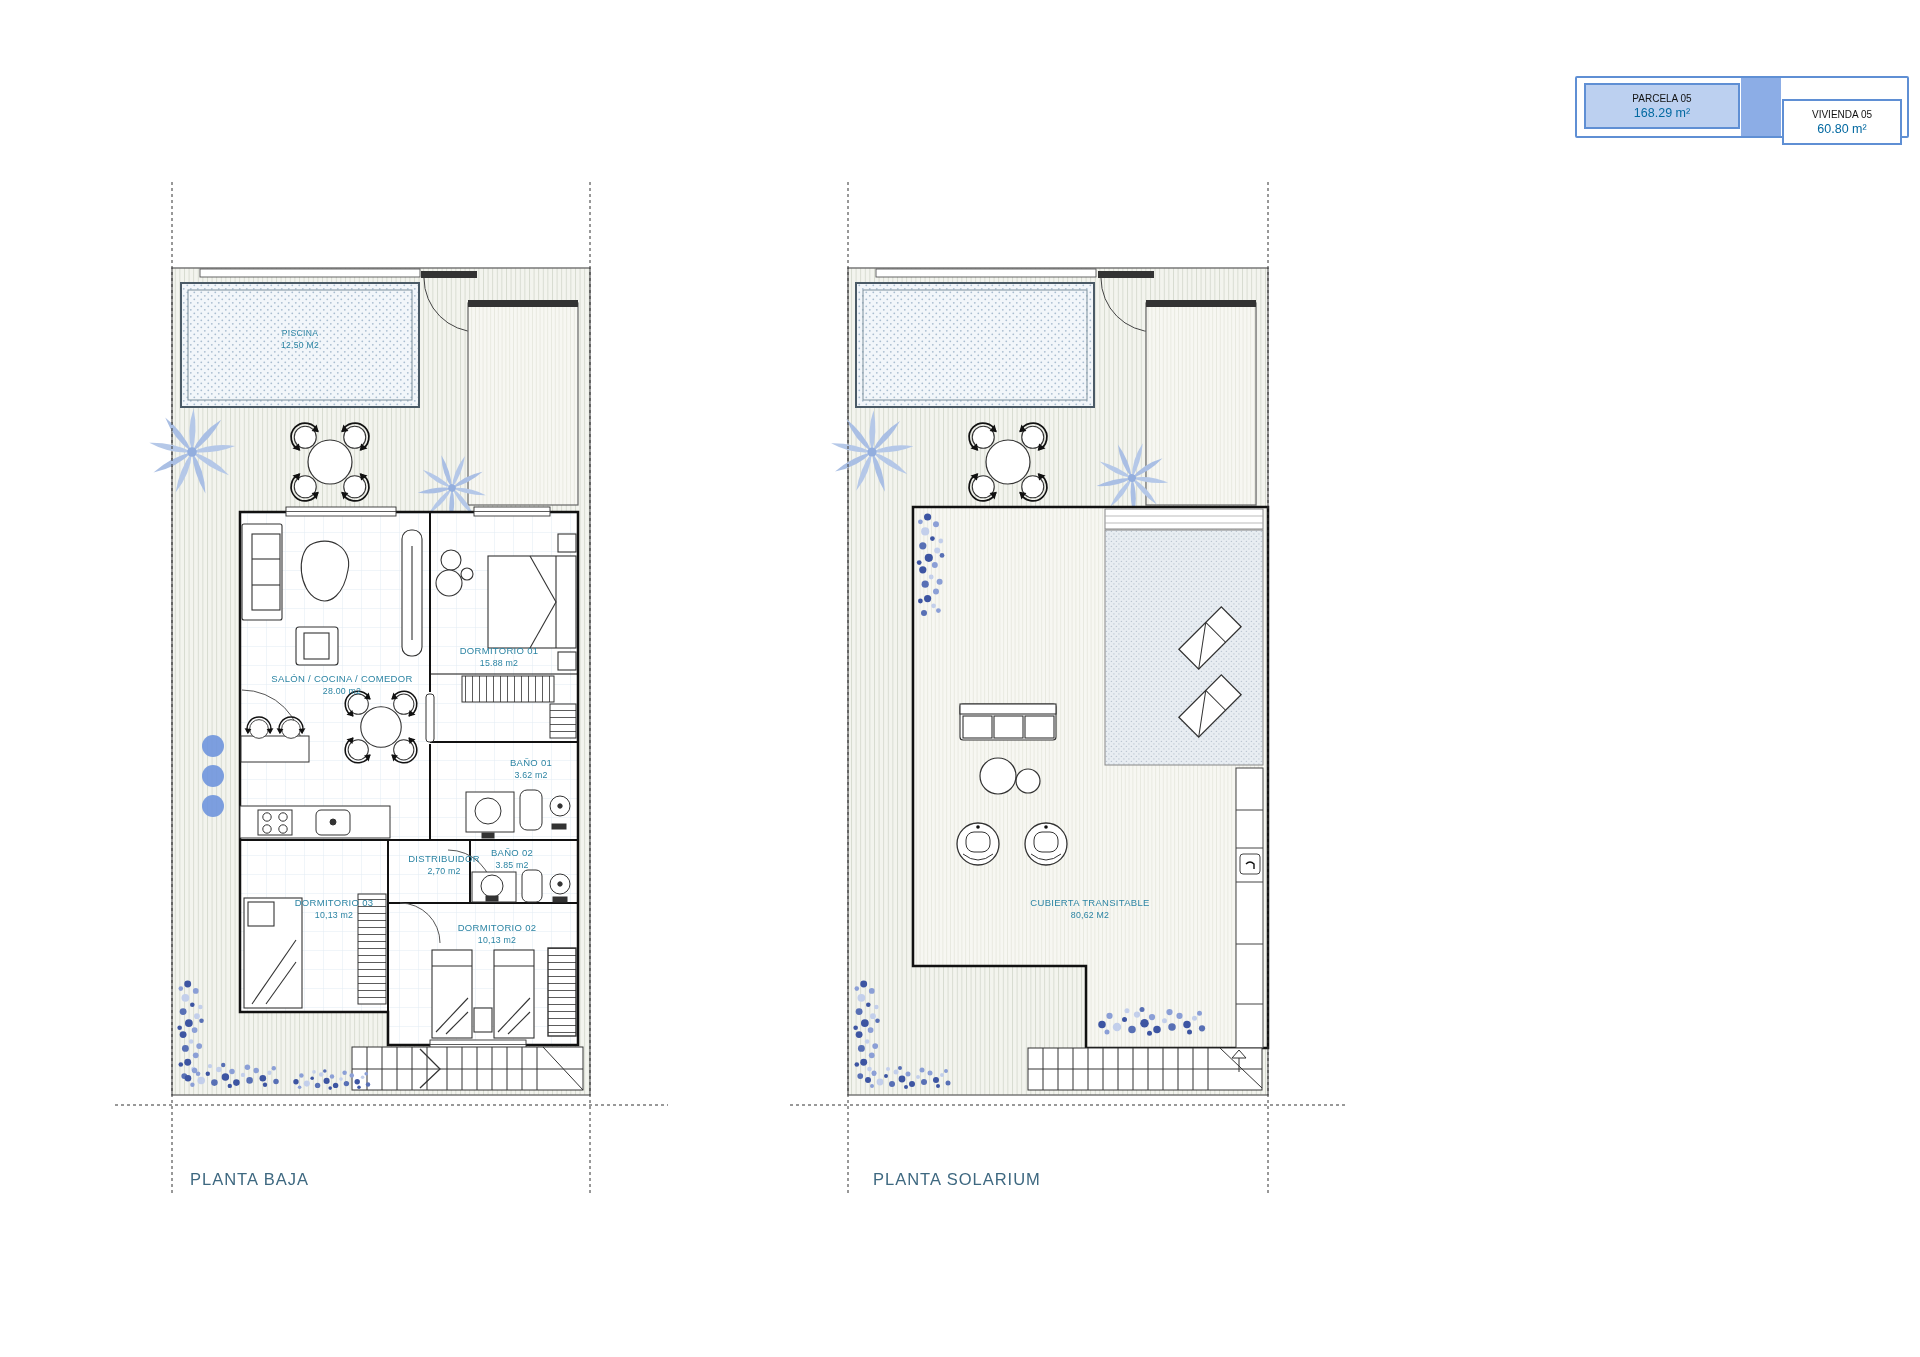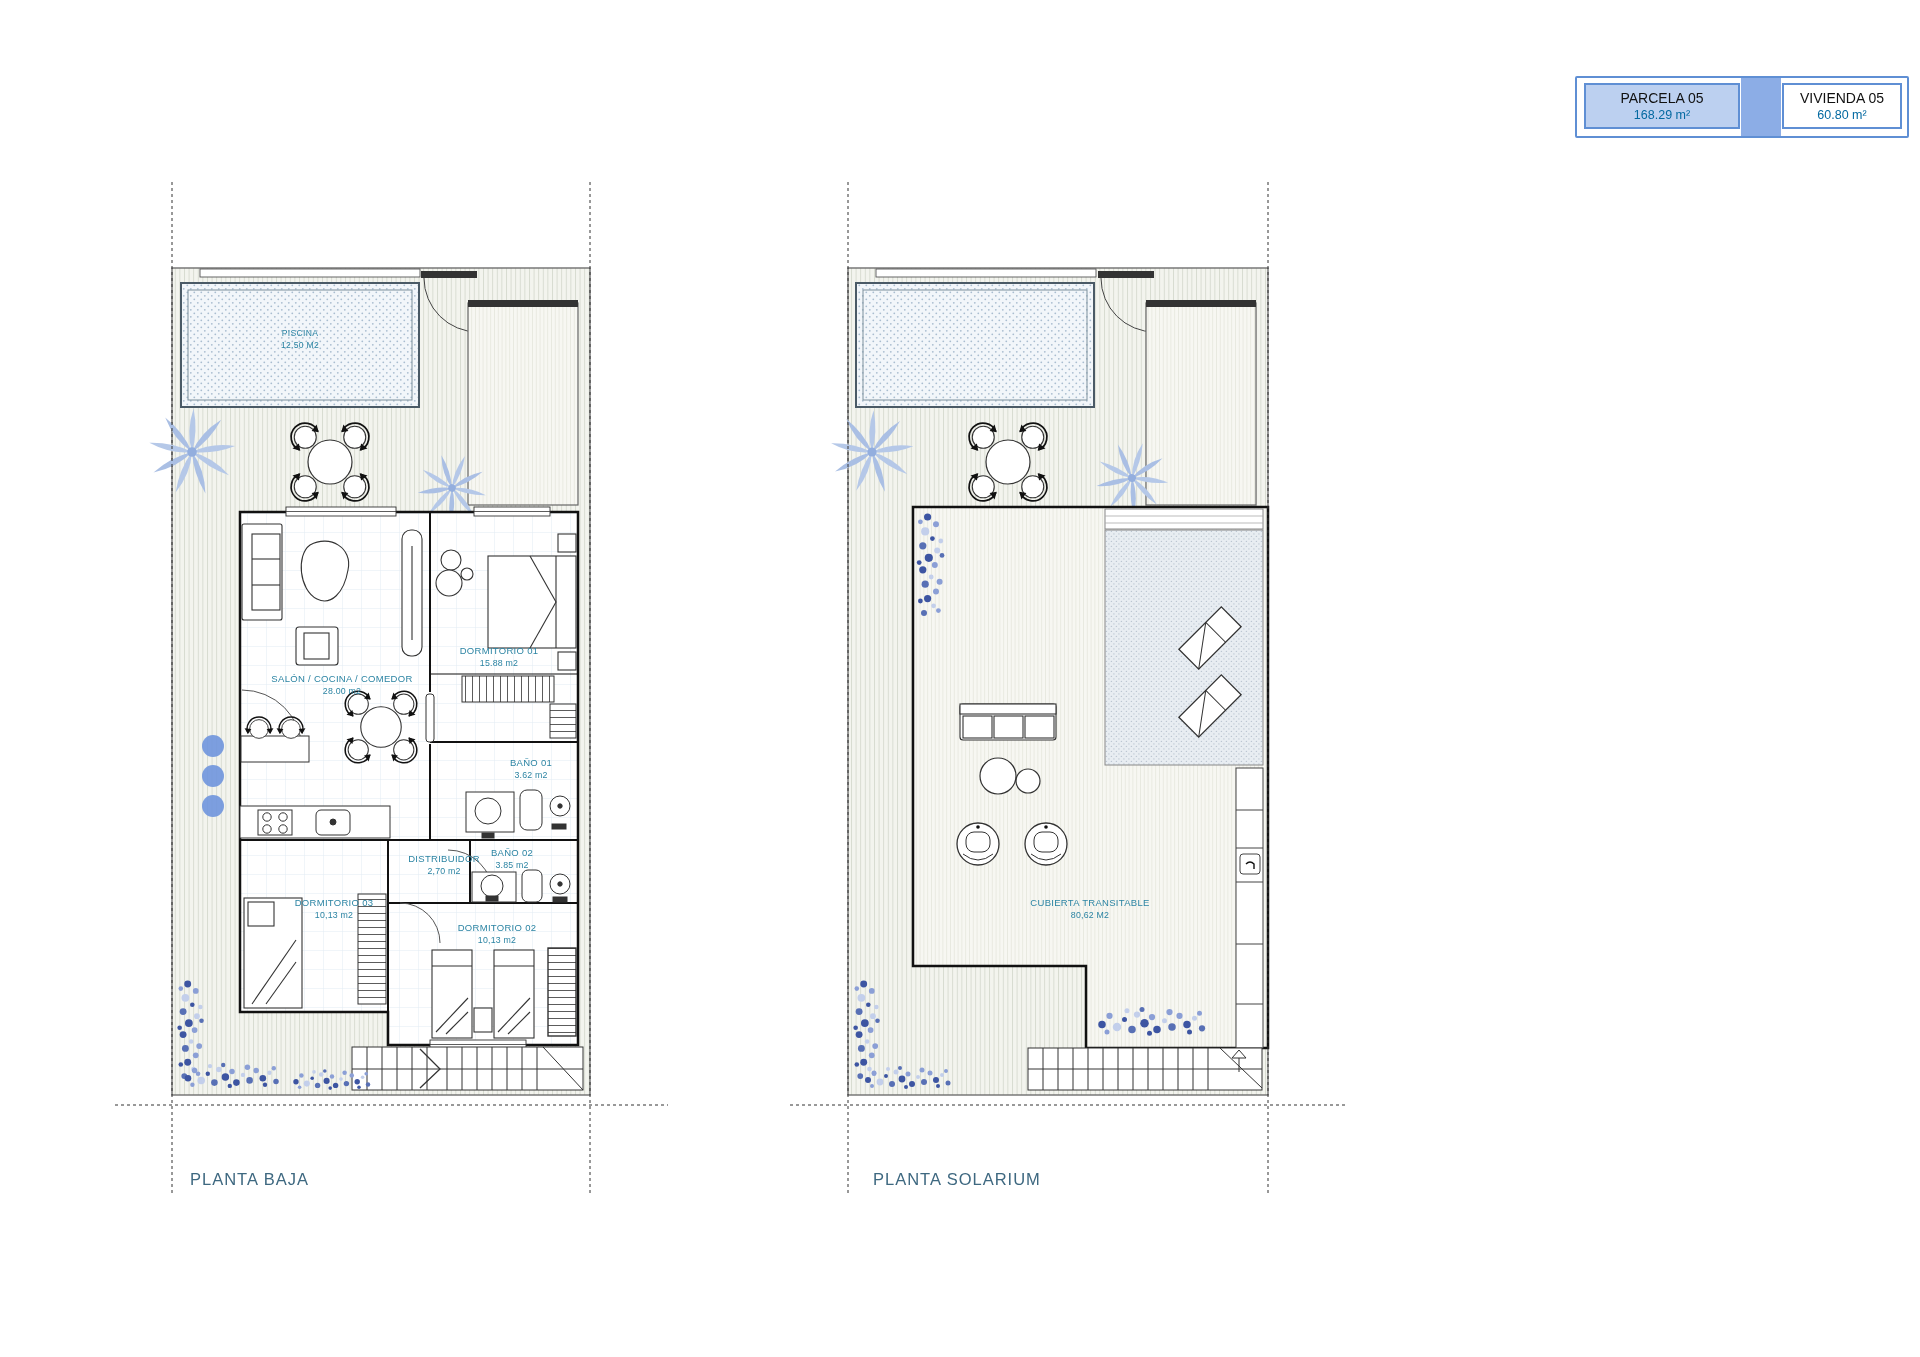--- a/index.html
+++ b/index.html
@@ -10,22 +10,22 @@
   .room-area{font-size:8.8px;fill:#2b84a3;letter-spacing:.2px;}
   .pool-label{font-size:8.6px;fill:#2b84a3;letter-spacing:.3px;}
   .plan-title{font-size:16.5px;fill:#3e6880;letter-spacing:1px;}
   
   .legend{position:absolute;left:1575px;top:76px;width:334px;height:62px;background:#fff;
           border:2px solid #5f8fd4;border-radius:2px;box-sizing:border-box;}
   .legend-gap{position:absolute;left:164px;top:0;bottom:0;width:40px;background:#8cade6;}
   .legend-cell{position:absolute;top:5px;height:46px;box-sizing:border-box;border:2px solid #5f8fd4;
                display:flex;flex-direction:column;align-items:center;justify-content:center;gap:2px;}
   .cell-parcela{left:7px;width:156px;background:#bcd0f0;}
-  .cell-vivienda{left:205px;width:120px;background:#ffffff;}
-  .legend-label{font-size:14px;color:#111;}
+  .cell-vivienda{left:205px;width:120px;background:#ffffff;margin-top:16px;}
+  .legend-label{font-size:10px;color:#111;}
   .legend-value{font-size:12.5px;color:#0369a1;}
 </style>
 </head>
 <body>
 
 <div class="page">
 
   
   <div class="legend">
     <div class="legend-gap"></div>

